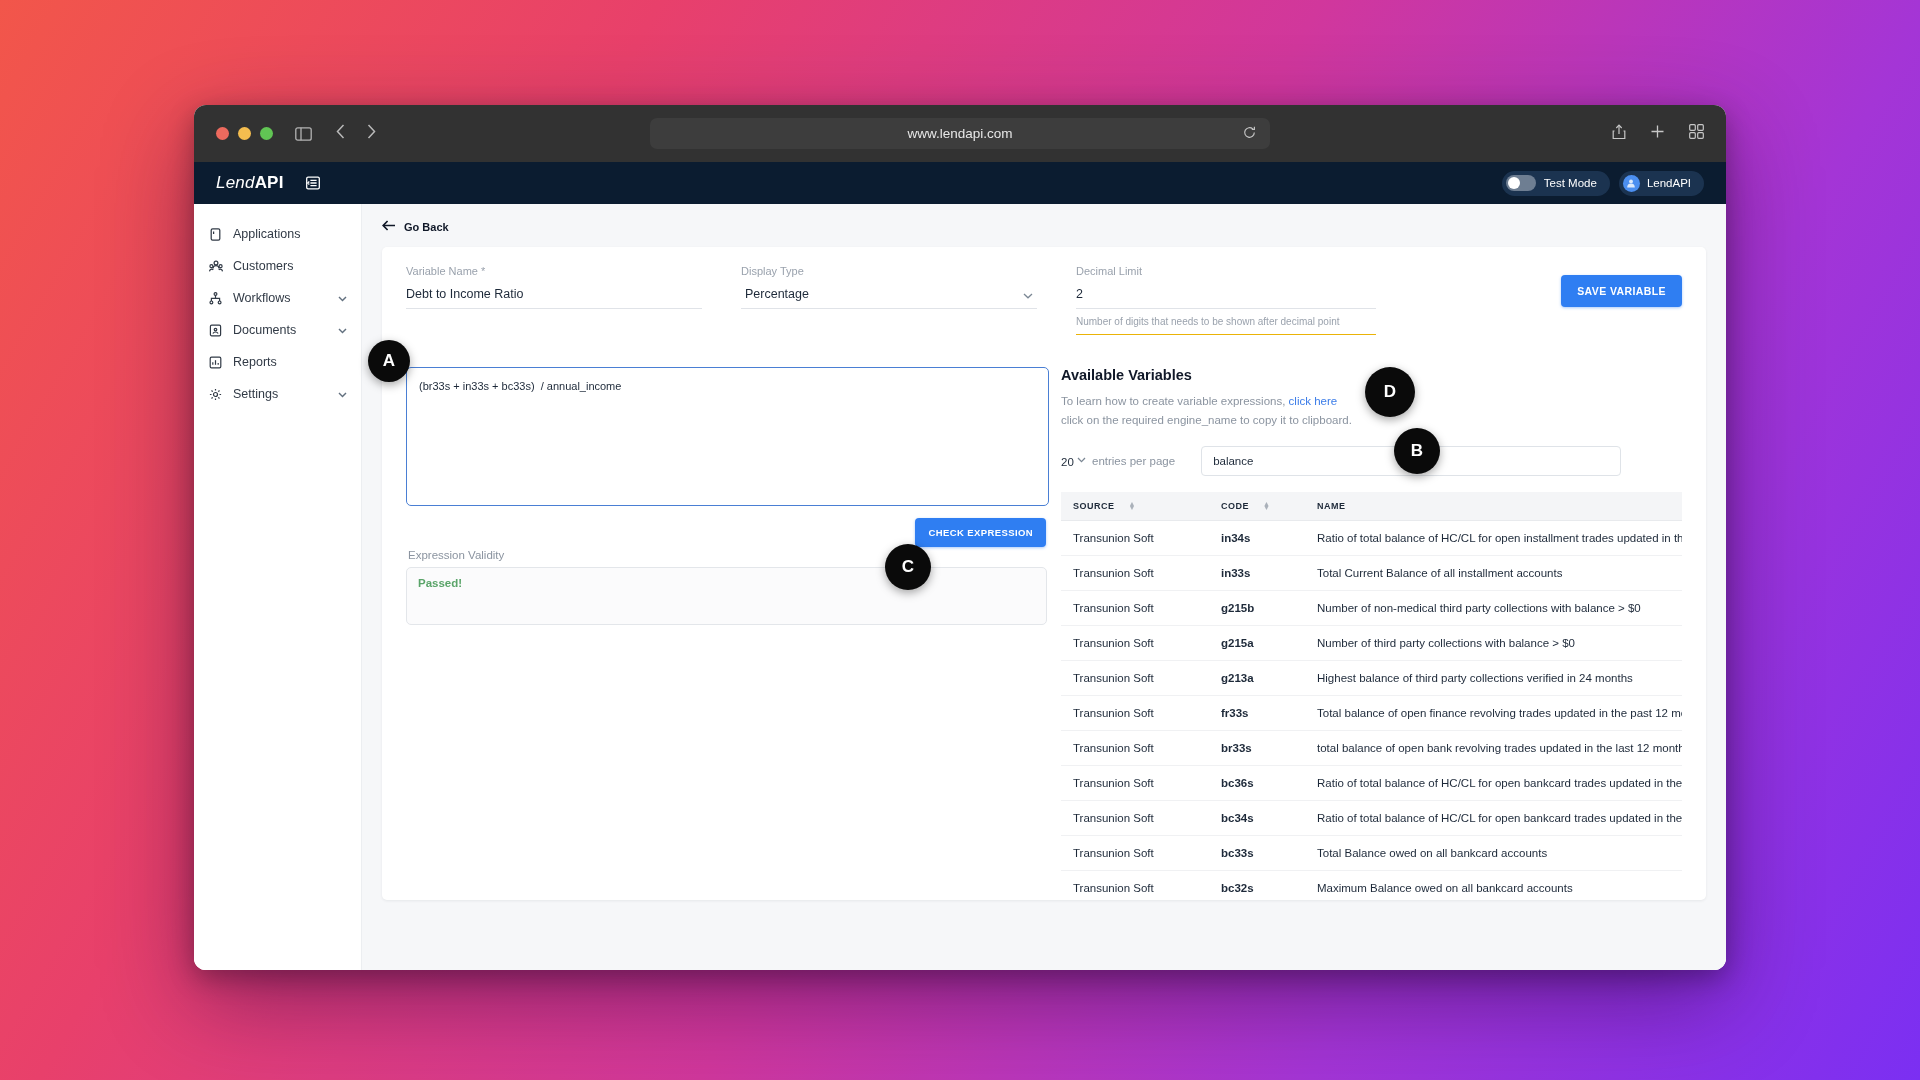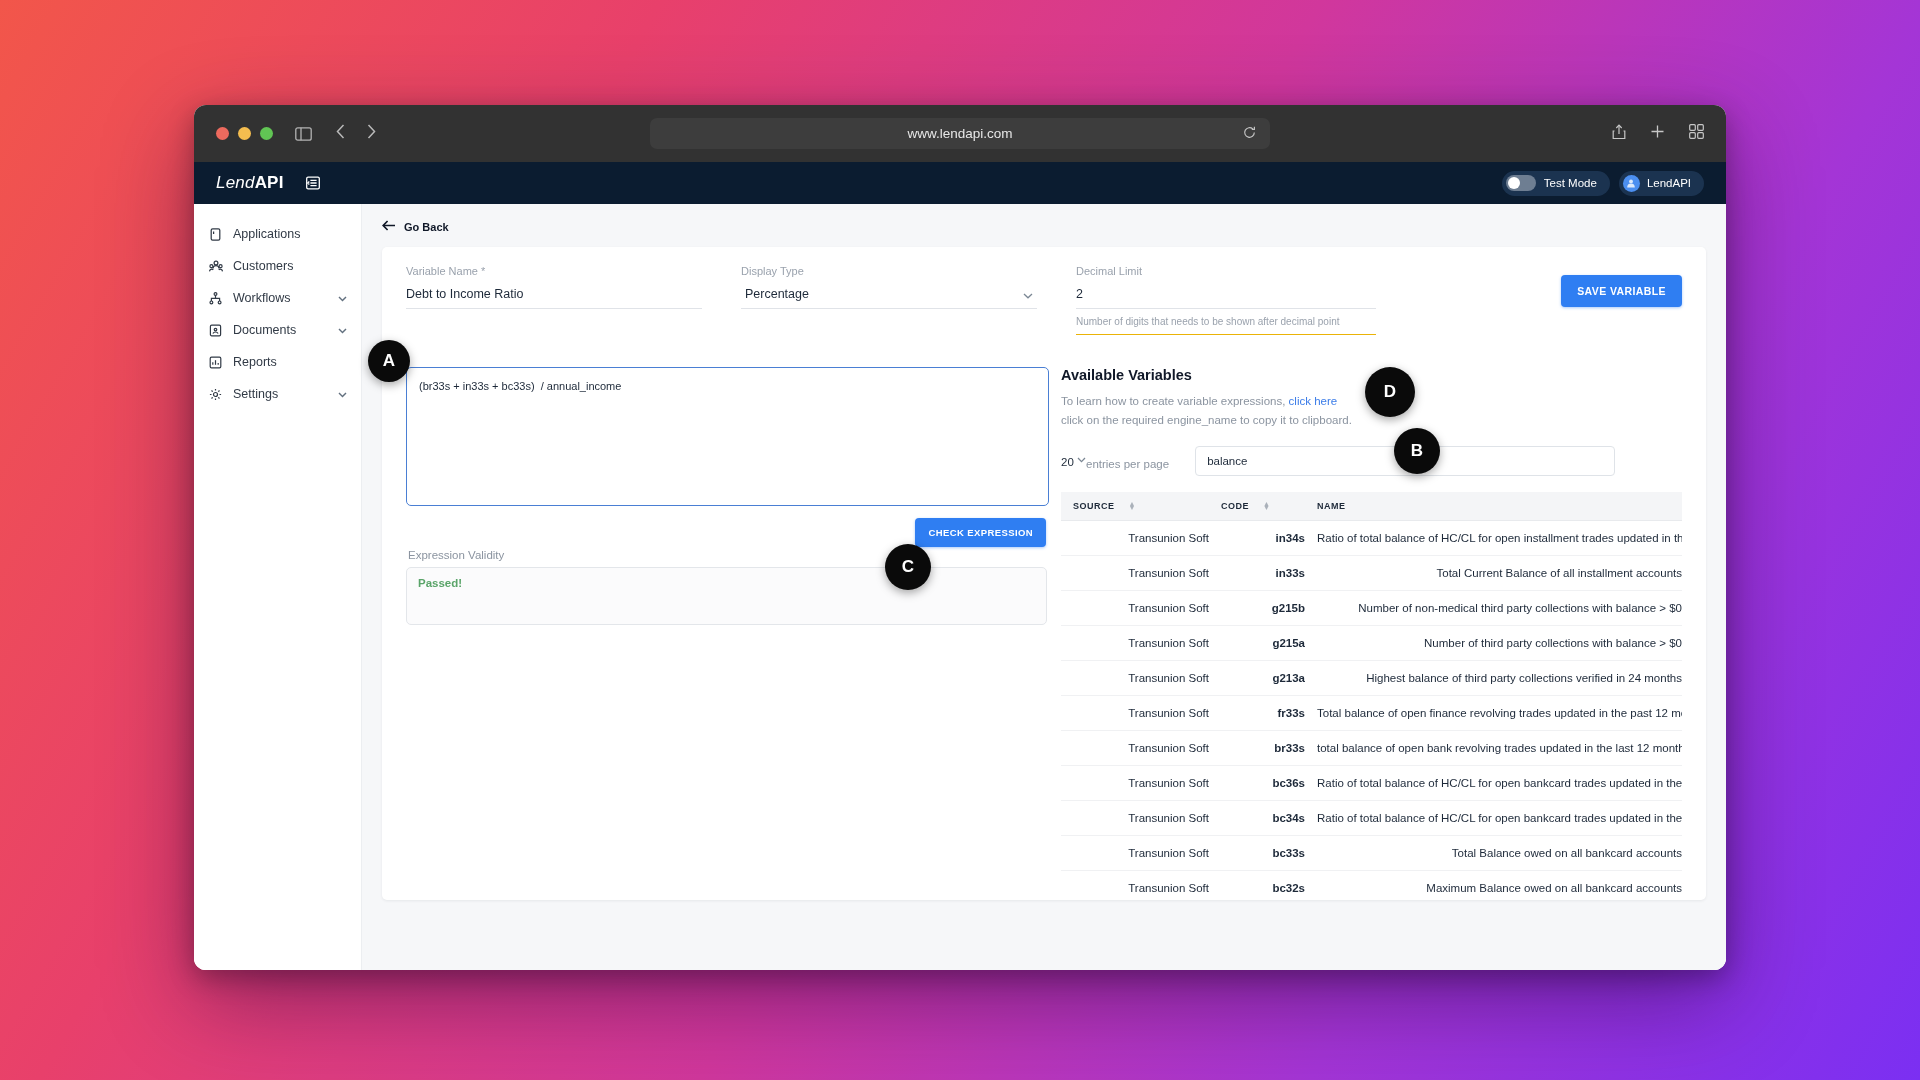--- a/index.html
+++ b/index.html
@@ -162,21 +162,21 @@
     border: 1px solid #e3e6ea; border-radius: 5px;
     background: #fbfbfc; padding: 9px 11px;
     font-size: 11.5px; color: #5aa469; font-weight: 600;
   }
 
   
   .av-title { font-size: 14.5px; font-weight: 600; color: #101828; margin-bottom: 9px; }
   .av-sub { font-size: 11.5px; color: #8b94a0; line-height: 1.65; }
   .av-sub a { color: #3b7ce8; text-decoration: none; }
   .tbl-controls { display: flex; align-items: center; margin-top: 16px; }
-  .epp { display: flex; align-items: flex-end; gap: 0; }
+  .epp { display: flex; align-items: center; gap: 6px; }
   .epp-sel {
     border: none; background: transparent; font-size: 11.5px; color: #1d2939;
     font-family: "Liberation Sans", sans-serif; outline: none; cursor: pointer;
     appearance: none; padding-right: 12px;
   }
   .epp-wrap { position: relative; }
   .epp-wrap .epp-chev { position: absolute; right: 0; top: 3px; color: #7b8794; font-size: 9px; pointer-events: none; }
   .epp-txt { font-size: 11.5px; color: #8b94a0; }
   .search-in {
     margin-left: 26px; width: 420px; height: 30px;
@@ -190,21 +190,21 @@
     background: #f4f5f7; text-align: left;
     font-size: 9px; font-weight: 700; letter-spacing: .5px; color: #1d2939;
     padding: 9px 0 9px 12px; border-bottom: 1px solid #e8eaed;
     white-space: nowrap;
   }
   .th-inner { display: flex; align-items: center; gap: 14px; }
   .sort-ico { display: inline-flex; flex-direction: column; gap: 1px; color: #aab1ba; line-height: .6; font-size: 7px; }
   .tbl tbody td {
     font-size: 11.5px; color: #1d2939;
     padding: 11px 0 11px 12px; border-bottom: 1px solid #f0f1f3;
-    white-space: nowrap; overflow: hidden; text-align: right;
+    white-space: nowrap; overflow: hidden;
   }
   .td-code { font-weight: 700; }
   .col-src { width: 148px; }
   .col-code { width: 96px; }
   .col-name { width: auto; }
 
   
   .bub {
     position: absolute; border-radius: 50%;
     background: #0a0a0a; color: #fff;

